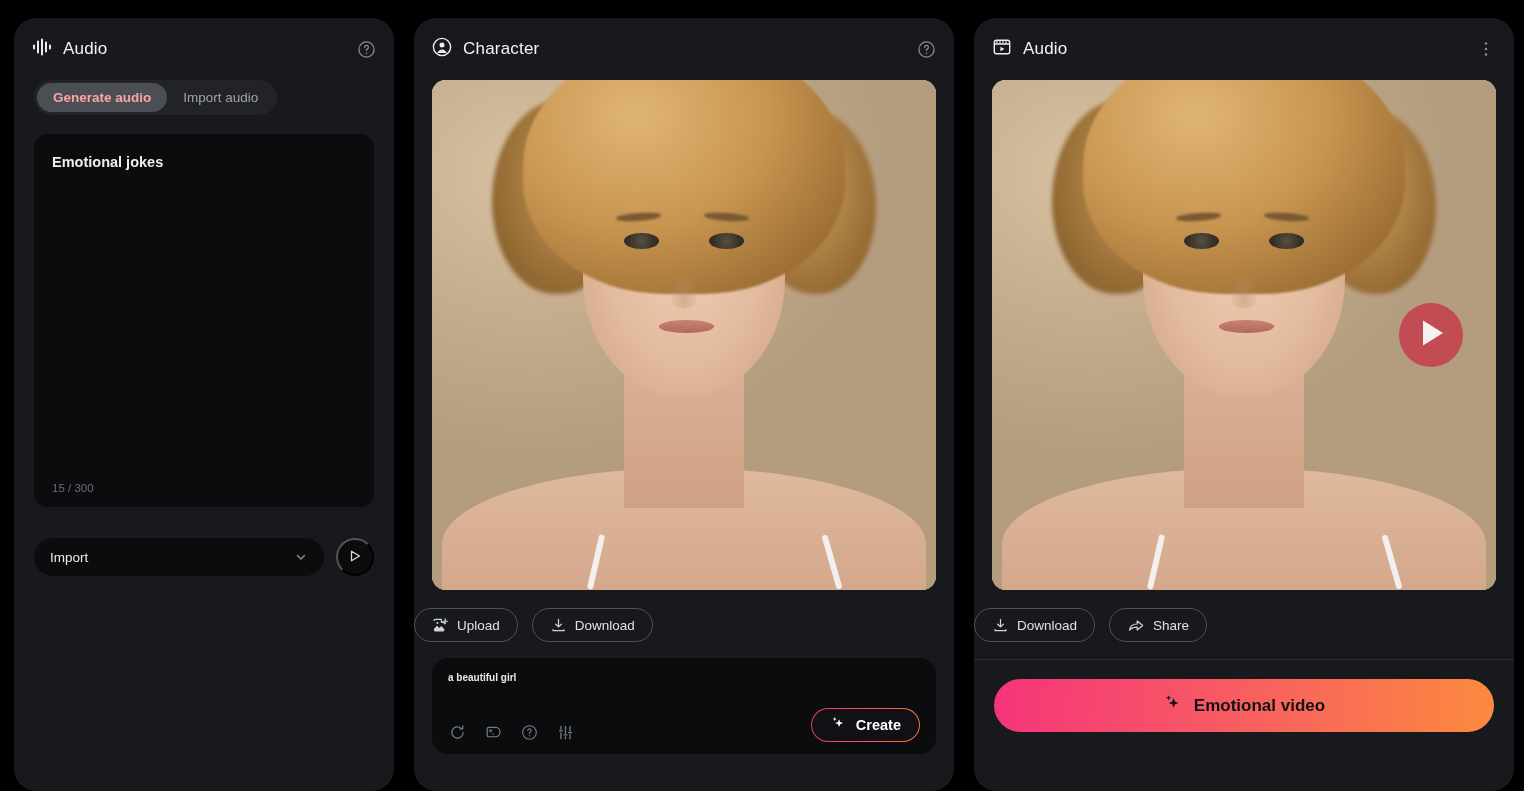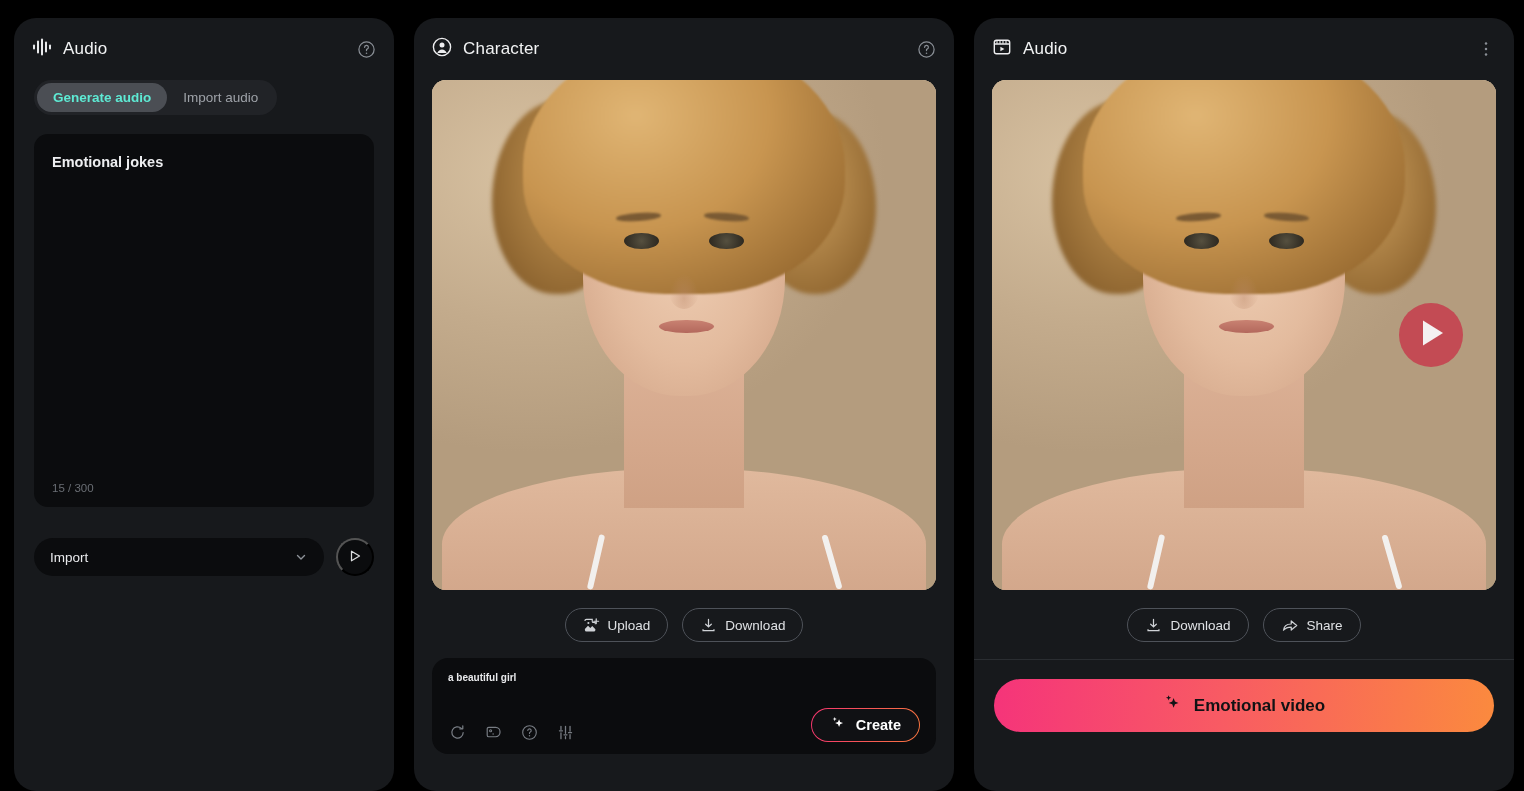--- a/index.html
+++ b/index.html
@@ -85,21 +85,21 @@
     border-radius: 15px;
     color: #9ea2a8;
     cursor: pointer;
     white-space: nowrap;
     border: none;
     background: none;
     font-family: inherit;
   }
   .tab.active {
     background: #4b4e54;
-    color: #5eead4;
+    color: #fca5a5;
     font-weight: bold;
   }
 
   .script-box {
     background: #0b0c0e;
     border-radius: 14px;
     height: 373px;
     padding: 18px 18px 14px 18px;
     display: flex;
     flex-direction: column;
@@ -266,21 +266,20 @@
     width: 64px; height: 64px;
     border-radius: 50%;
     background: rgba(199, 52, 72, 0.78);
     display: flex; align-items: center; justify-content: center;
     cursor: pointer;
   }
   .play-overlay svg { margin-left: 4px; }
 
   .pill-row {
     display: flex;
-    justify-content: center;
     gap: 14px;
     padding-top: 18px;
     flex: none;
   }
   .pill {
     display: inline-flex;
     align-items: center;
     gap: 8px;
     height: 34px;
     padding: 0 17px;

